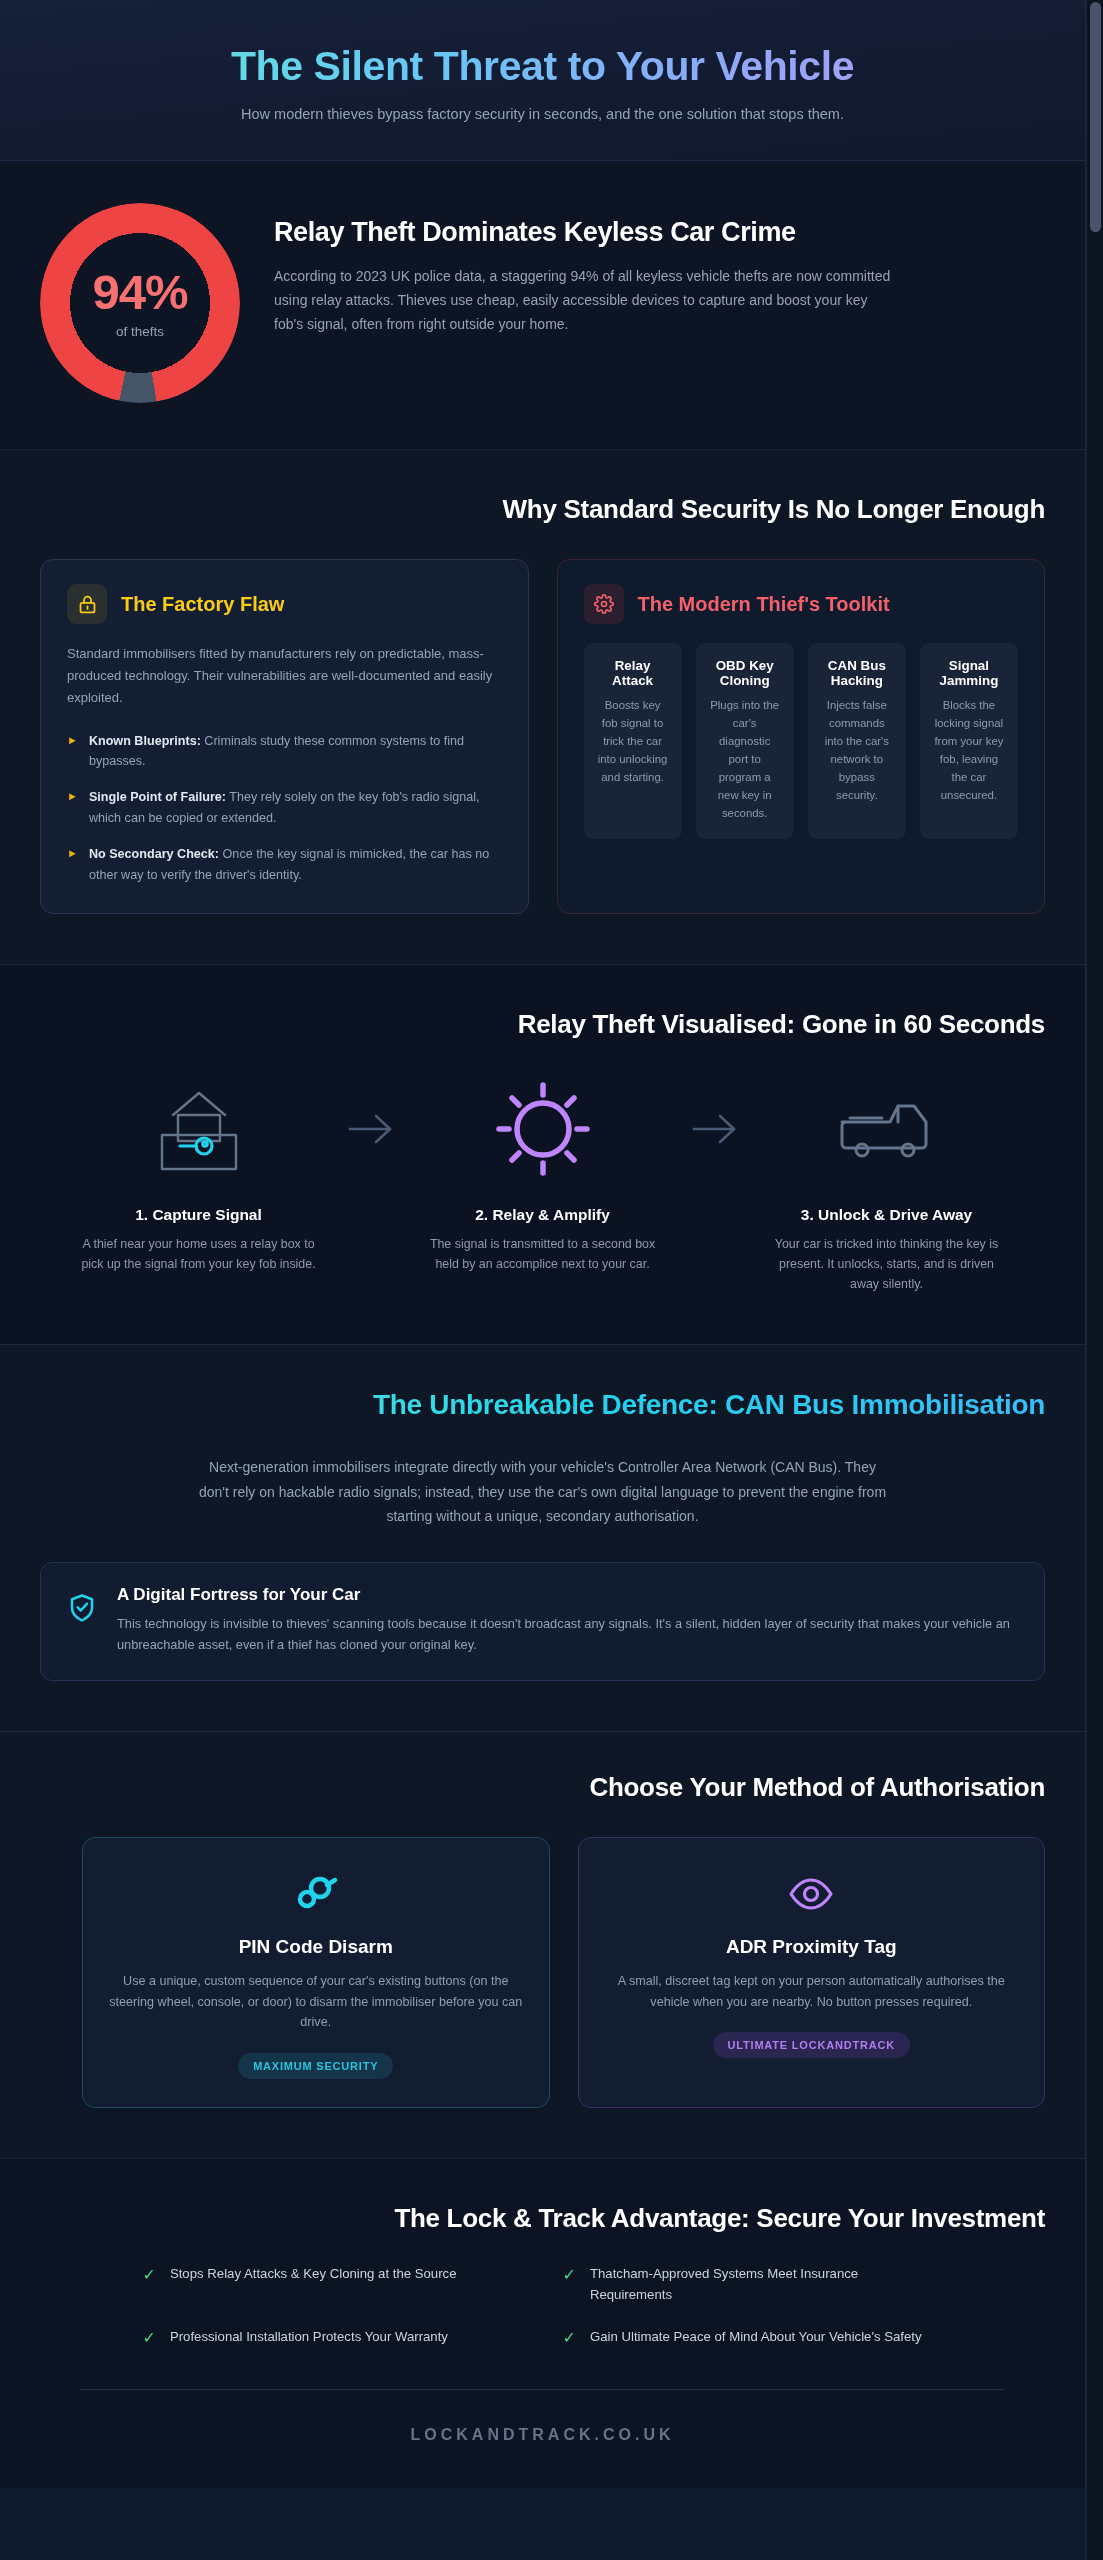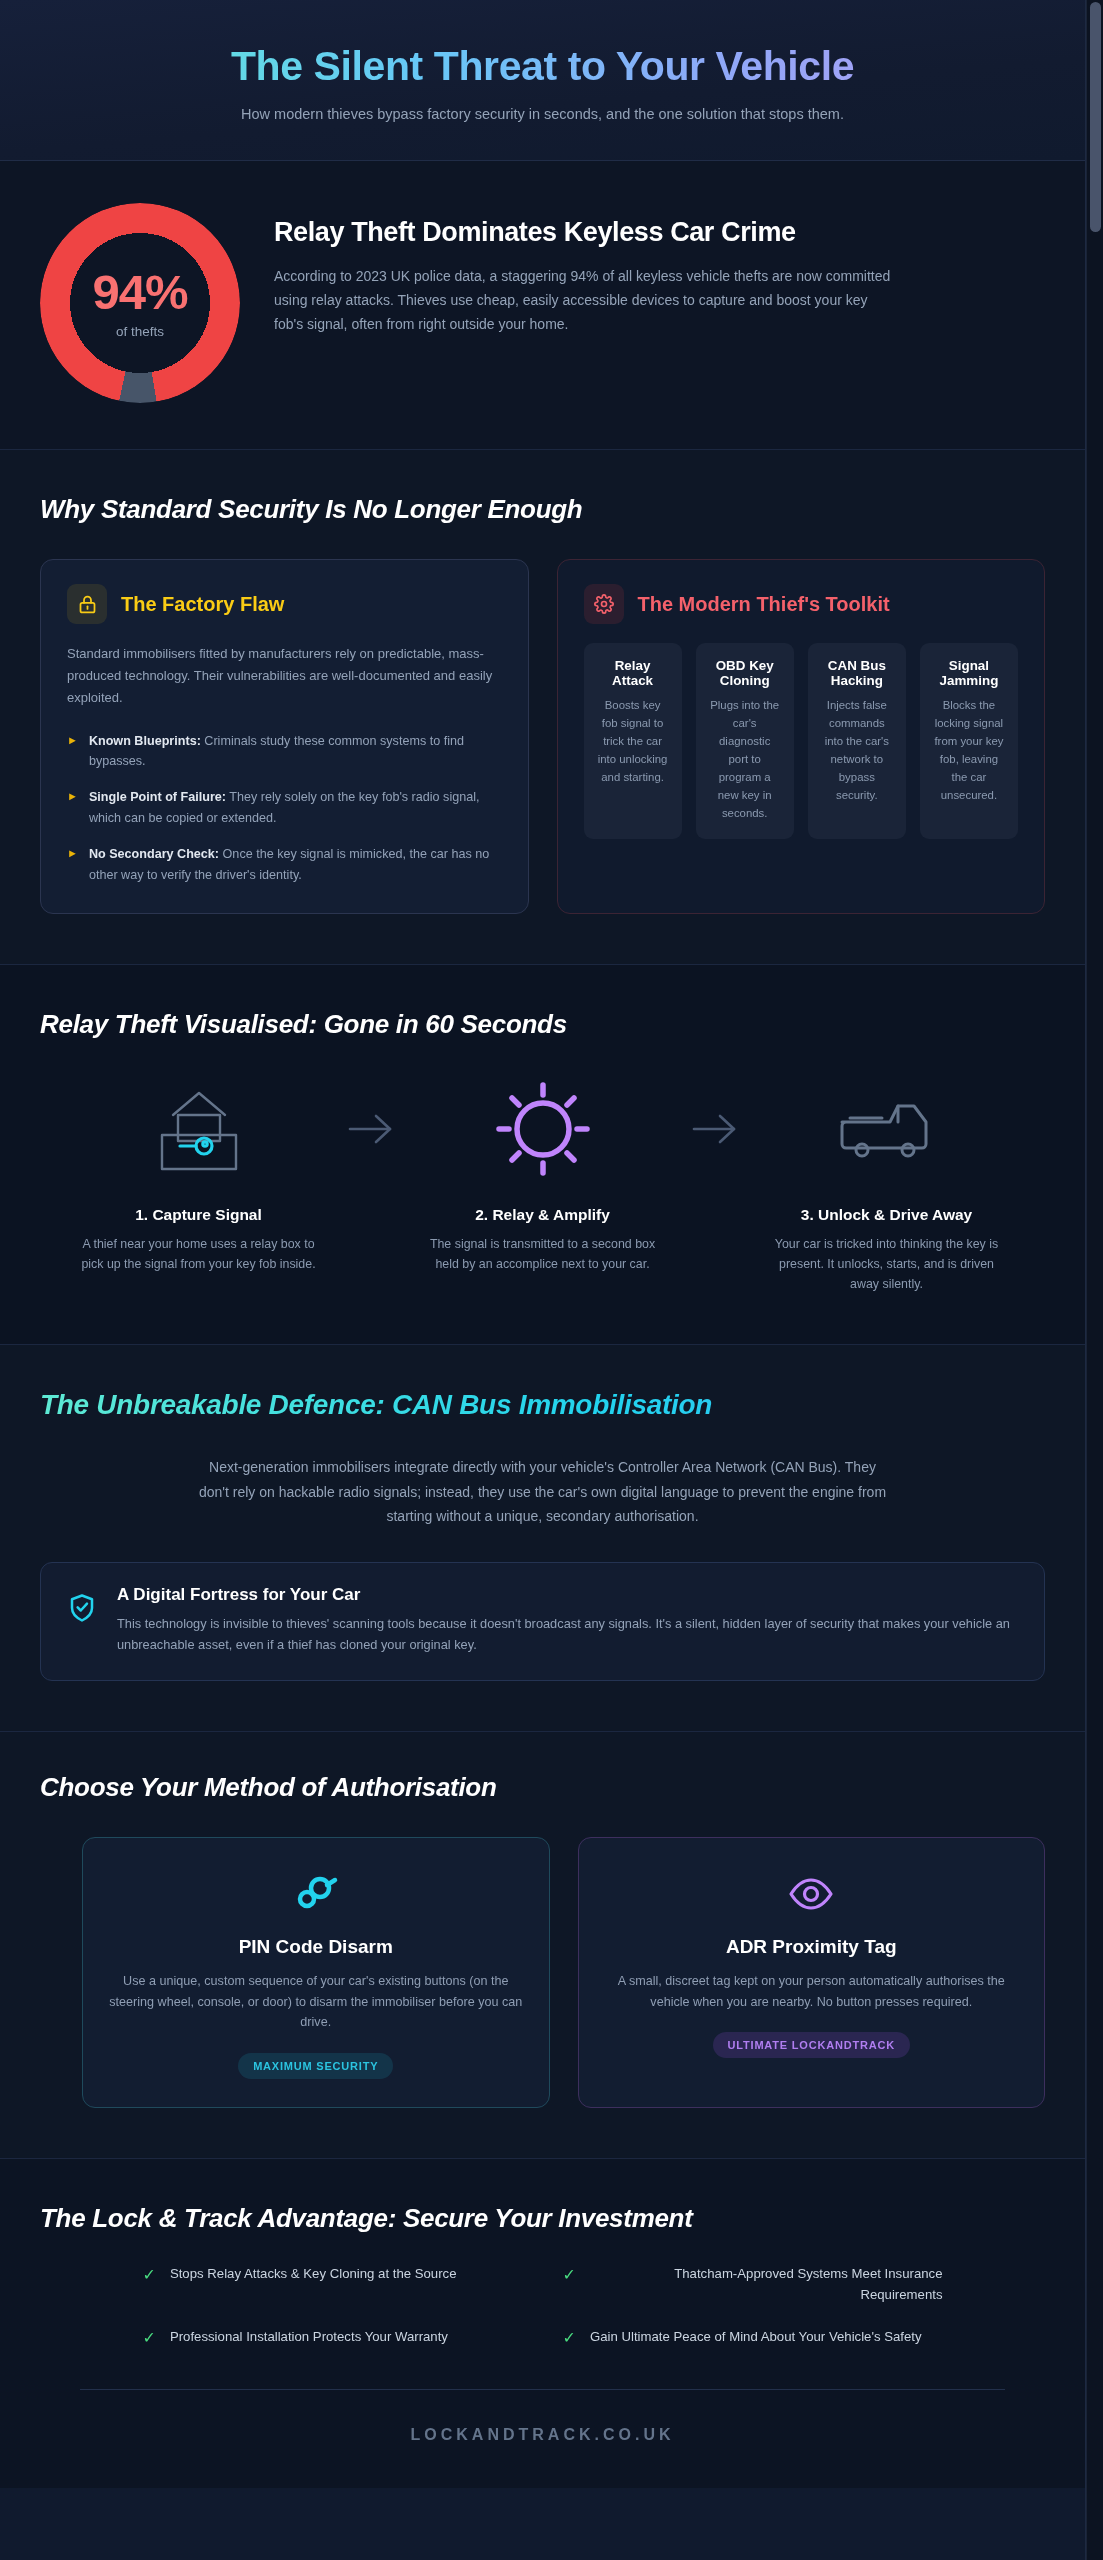--- a/index.html
+++ b/index.html
@@ -127,24 +127,23 @@
   .section {
     padding: 44px 40px 50px;
     border-bottom: 1px solid #1b2740;
   }
   .section-dark { background: #0e1726; }
   .section-darker { background: #0b1322; }
   .section-title {
     font-size: 26px;
     font-weight: bold;
     color: #ffffff;
-    text-align: left;
+    text-align: right;
     letter-spacing: -0.3px;
     margin-bottom: 34px;
-    font-style: italic;
   }
   .section-title.accent-cyan {
     background: linear-gradient(90deg, #5eead4 0%, #22d3ee 55%, #38bdf8 100%);
     -webkit-background-clip: text;
     background-clip: text;
     color: transparent;
     font-size: 28px;
   }
 
   
@@ -326,21 +325,20 @@
   .adv-item {
     display: flex;
     gap: 14px;
     align-items: flex-start;
   }
   .adv-check { color: #4ade80; font-size: 16px; line-height: 1.35; flex: 0 0 auto; }
   .adv-text {
     font-size: 13.2px;
     line-height: 1.55;
     color: #cbd5e1;
-    text-align: right;
   }
   .footer-rule {
     margin: 40px 40px 0;
     border-top: 1px solid #22304b;
   }
   .brand {
     text-align: center;
     padding: 36px 0 44px;
     font-size: 16px;
     font-weight: bold;

